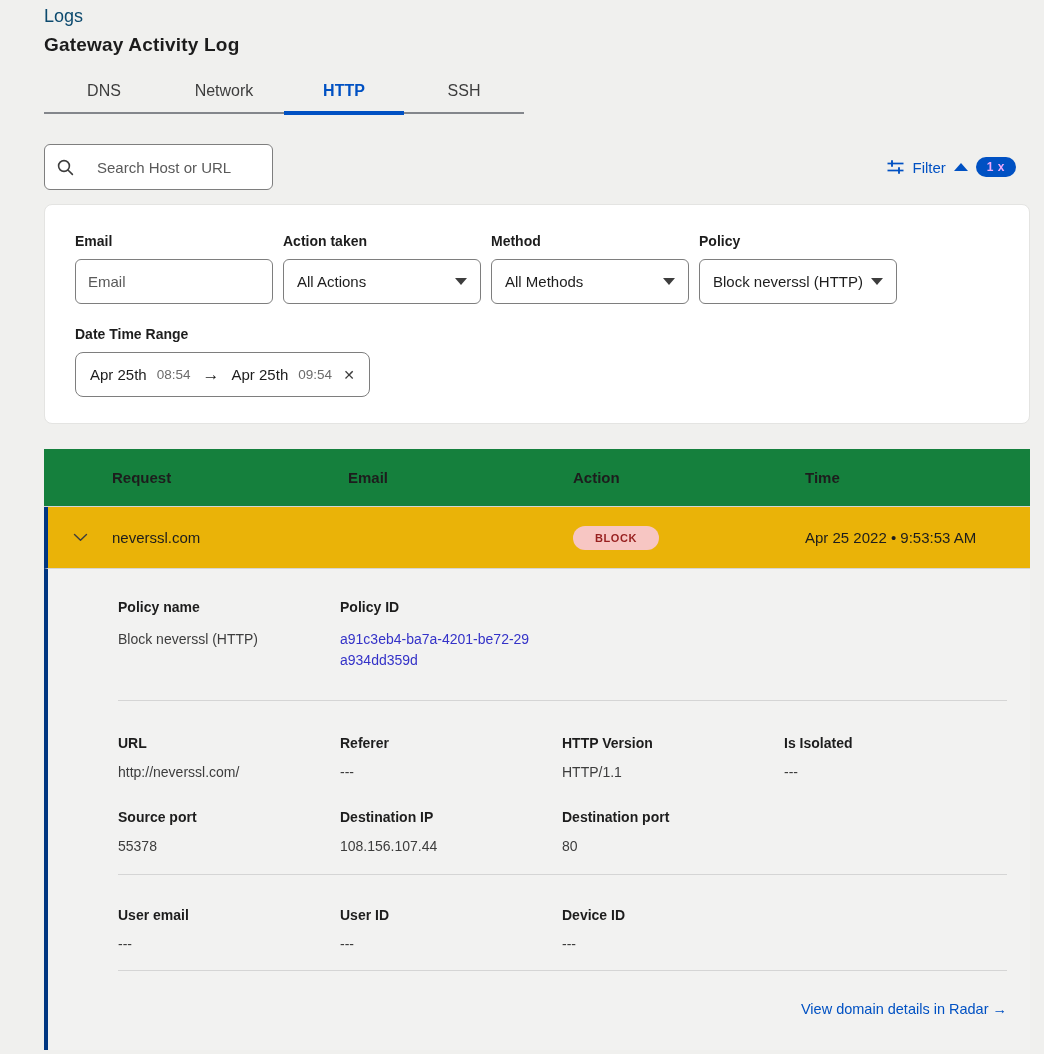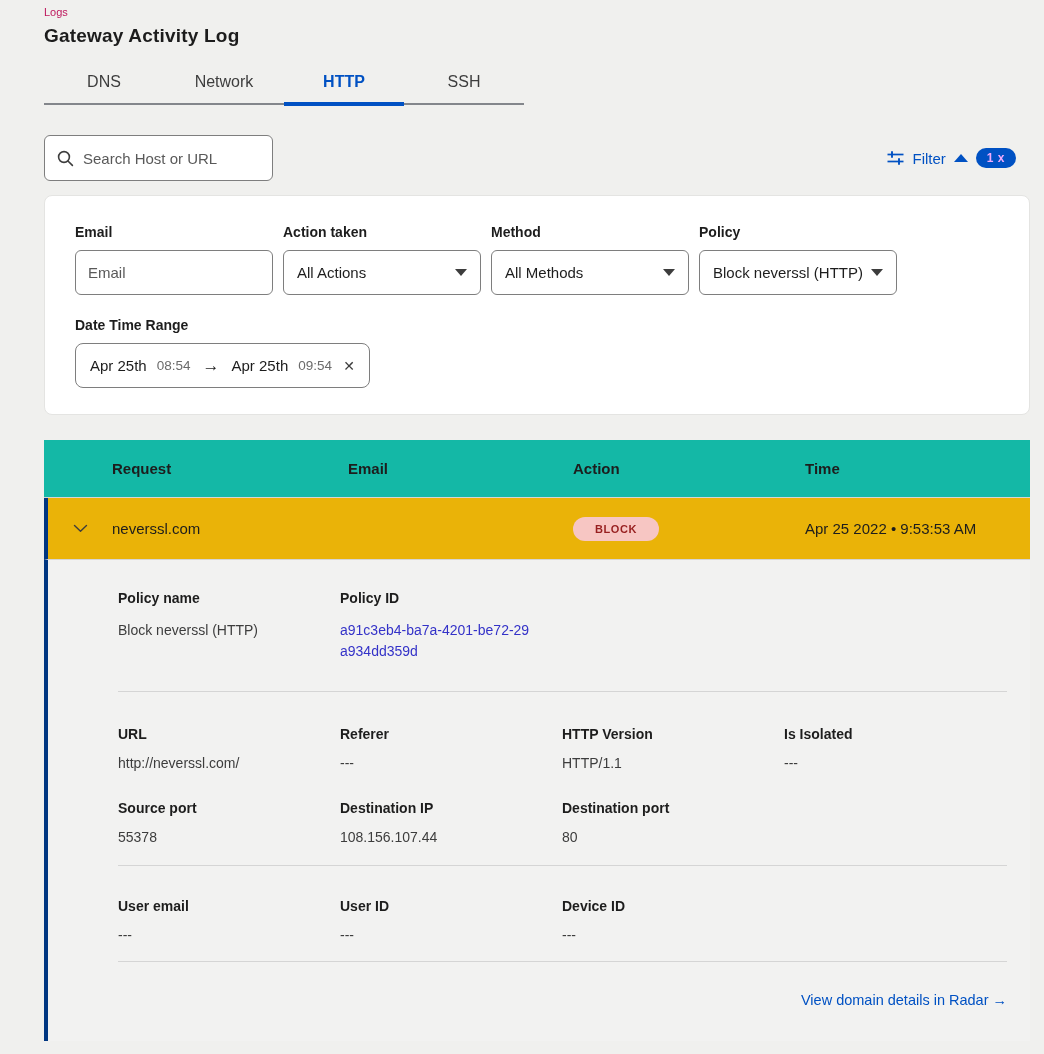--- a/index.html
+++ b/index.html
@@ -6,32 +6,32 @@
   html,body { width:1044px; height:1054px; }
   body {
     background:#f0f0ee;
     font-family:"Liberation Sans", sans-serif;
     color:#1d1d1d;
     overflow:hidden;
   }
   .content { margin-left:44px; width:986px; padding-top:4px; }
 
   
-  .breadcrumb { font-size:11px; color:#be185d; padding-top:2px; }
+  .breadcrumb { font-size:18px; color:#0c4a6e; padding-top:2px; }
   .page-title { font-size:19px; font-weight:bold; color:#1c1c1c; margin-top:7px; letter-spacing:.2px; }
 
   
   .tabs { display:flex; width:480px; margin-top:15px; border-bottom:2px solid #83868b; }
   .tab { width:120px; text-align:center; font-size:16px; color:#3d3d3d; padding:11px 0 12px; cursor:pointer; position:relative; }
   .tab.active { color:#0051c3; font-weight:bold; }
   .tab.active::after { content:""; position:absolute; left:0; right:0; bottom:-3px; height:4px; background:#0051c3; }
 
   
   .toolbar { margin-top:30px; display:flex; justify-content:space-between; align-items:center; }
-  .searchbox { width:229px; height:46px; background:#fff; border:1px solid #7e7e7e; border-radius:6px; display:flex; align-items:center; padding:0 12px; gap:9px; }
+  .searchbox { width:229px; height:46px; background:#fff; border:1px solid #7e7e7e; border-radius:6px; display:flex; align-items:center; padding:0 12px; gap:23px; }
   .searchbox input { border:none; outline:none; font-size:15px; color:#1d1d1d; width:100%; font-family:"Liberation Sans",sans-serif; background:transparent; }
   .searchbox input::placeholder { color:#595959; }
   .filter-ctl { display:flex; align-items:center; gap:8px; margin-right:14px; cursor:pointer; }
   .filter-label { color:#0051c3; font-weight:normal; font-size:15px; }
   .caret-up { width:0; height:0; border-left:7px solid transparent; border-right:7px solid transparent; border-bottom:8px solid #0051c3; }
   .filter-badge { background:#0051c3; color:#f0abfc; font-size:12px; font-weight:bold; border-radius:10px; padding:3px 11px; letter-spacing:.5px; }
 
   
   .filter-panel { margin-top:14px; background:#fff; border-radius:8px; border:1px solid #e4e4e2; padding:28px 30px 26px; }
   .fields-row { display:flex; gap:10px; }
@@ -44,21 +44,21 @@
   .caret-down { width:0; height:0; border-left:6px solid transparent; border-right:6px solid transparent; border-top:7px solid #3d3d3d; }
   .date-label { margin-top:22px; }
   .date-box { width:295px; height:45px; border:1px solid #7e7e7e; border-radius:8px; background:#fff; display:flex; align-items:center; padding:16px 14px; gap:10px; font-size:15px; }
   .date-txt { color:#1d1d1d; }
   .time-txt { color:#6b6b6b; font-size:13.5px; }
   .range-arrow { color:#1d1d1d; font-size:17px; padding:0 2px; }
   .date-clear { color:#3d3d3d; font-size:14px; margin-left:auto; cursor:pointer; }
 
   
   .table-panel { margin-top:25px; }
-  .t-head { background:#14b8a6; display:grid; grid-template-columns:68px 236px 225px 232px 225px; align-items:center; height:58px; border-bottom:1px solid #d5d5d5; }
+  .t-head { background:#15803d; display:grid; grid-template-columns:68px 236px 225px 232px 225px; align-items:center; height:58px; border-bottom:1px solid #d5d5d5; }
   .t-head .th { font-size:15px; font-weight:bold; color:#1d1d1d; }
   .t-row { background:#eab308; display:grid; grid-template-columns:64px 236px 225px 232px 225px; align-items:center; height:62px; border-left:4px solid #003681; border-bottom:1px solid #d5d5d5; cursor:pointer; }
   .req-cell { font-size:15px; color:#1d1d1d; }
   .chev-cell { display:flex; justify-content:center; }
   .badge-block { display:inline-block; background:#f7c6c3; color:#971f1f; font-size:11px; font-weight:bold; letter-spacing:.6px; border-radius:13px; padding:6px 22px; }
   .time-cell { font-size:15px; color:#1d1d1d; }
 
   
   .detail { background:#f2f2f1; border-left:4px solid #003681; padding:30px 23px 0 70px; height:481px; }
   .detail-policy { display:grid; grid-template-columns:222px 222px 1fr; }

